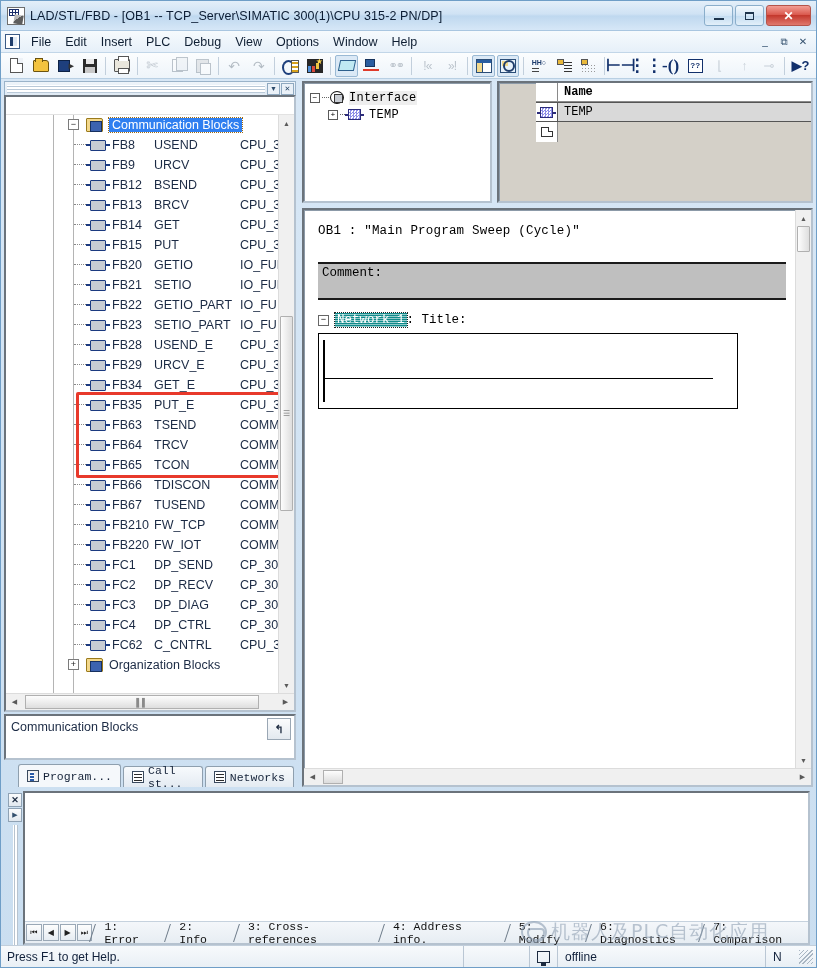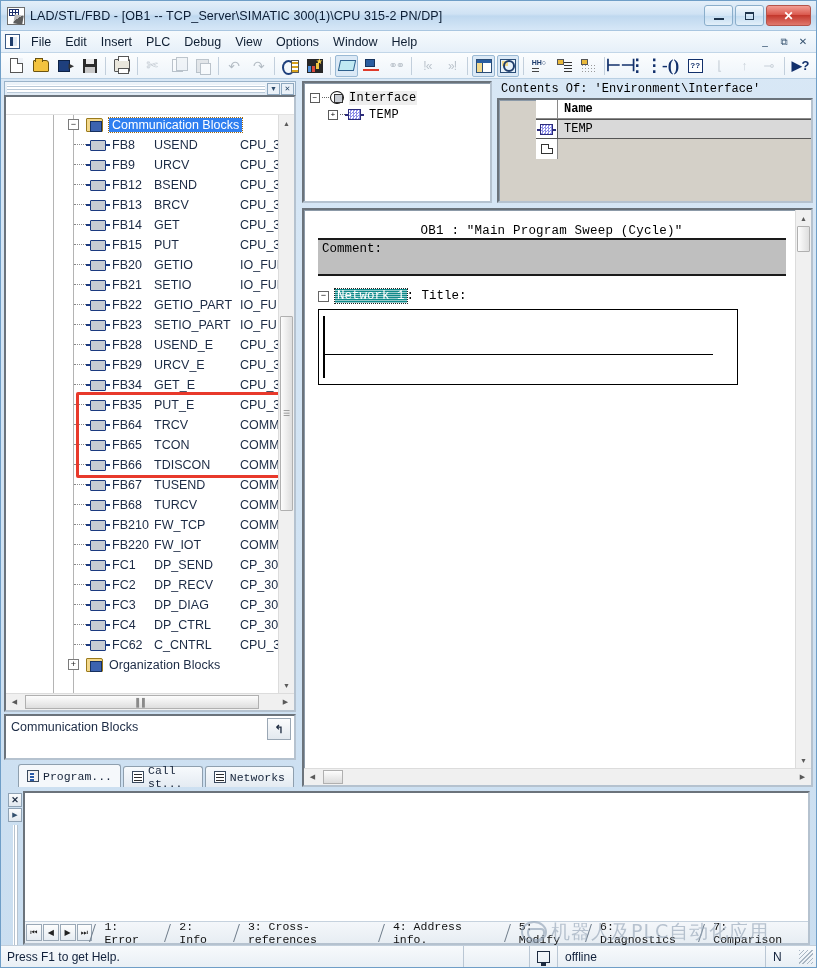--- a/index.html
+++ b/index.html
@@ -350,21 +350,21 @@
   .newrow-icon::after{content:"";position:absolute;right:-1px;top:-1px;width:4px;height:4px;
       background:#fff;border-left:1px solid #333;border-bottom:1px solid #333;}
 
   .editor {
     flex: 1; margin-top: 5px; border: 2px inset #b5c2cf; background: #fff;
     display: flex; flex-direction: column; min-height: 0;
     box-shadow: inset 1px 1px 0 #8c9aa8;
   }
   .ed-main { flex: 1; display: flex; min-height: 0; }
   .ed-canvas { flex: 1; padding: 14px 10px 0 14px; overflow: hidden; position: relative; }
-  .ob1-title { font-size: 12.5px; color: #000; letter-spacing: .2px; margin-bottom: 0; text-align: center; }
+  .ob1-title { font-size: 12.5px; color: #000; letter-spacing: .2px; margin-bottom: 24px; }
   .comment-box {
     background: #bfbfbf; border-top: 2px solid #1a1a1a; border-bottom: 2px solid #1a1a1a;
     height: 38px; padding: 2px 4px; font-size: 12.5px; color: #000;
     width: 468px;
   }
   .network-line { display: flex; align-items: center; margin: 13px 0 6px 0; font-size: 12.5px; color:#000;}
   .net-exp { width: 11px; height: 11px; border: 1px solid #666; background:#fff;
      font-size: 9px; line-height:9px; text-align:center; margin-right: 6px; }
   .net-hl { background: #0f8a8a; color: #fff; padding: 0 2px; outline: 1px dotted #222;
      position: relative; }
@@ -659,41 +659,41 @@
                     <span class="tlabel"><span class="c1">FB34</span><span class="c2">GET_E</span><span>CPU_300</span></span>
                   </div>
                   <div class="trow" style="padding-left: 82px;">
                     <span style="position: absolute; left: 68px; top: 9px; width: 12px; border-top: 1px dotted rgb(138, 138, 138);"></span>
                     <span class="fb-icon"></span>
                     <span class="tlabel"><span class="c1">FB35</span><span class="c2">PUT_E</span><span>CPU_300</span></span>
                   </div>
                   <div class="trow" style="padding-left: 82px;">
                     <span style="position: absolute; left: 68px; top: 9px; width: 12px; border-top: 1px dotted rgb(138, 138, 138);"></span>
                     <span class="fb-icon"></span>
+                    <span class="tlabel"><span class="c1">FB63</span><span class="c2">TSEND</span><span>COMM</span></span>
+                  </div>
+                  <div class="trow" style="padding-left: 82px;">
+                    <span style="position: absolute; left: 68px; top: 9px; width: 12px; border-top: 1px dotted rgb(138, 138, 138);"></span>
+                    <span class="fb-icon"></span>
                     <span class="tlabel"><span class="c1">FB64</span><span class="c2">TRCV</span><span>COMM</span></span>
                   </div>
                   <div class="trow" style="padding-left: 82px;">
                     <span style="position: absolute; left: 68px; top: 9px; width: 12px; border-top: 1px dotted rgb(138, 138, 138);"></span>
                     <span class="fb-icon"></span>
                     <span class="tlabel"><span class="c1">FB65</span><span class="c2">TCON</span><span>COMM</span></span>
                   </div>
                   <div class="trow" style="padding-left: 82px;">
                     <span style="position: absolute; left: 68px; top: 9px; width: 12px; border-top: 1px dotted rgb(138, 138, 138);"></span>
                     <span class="fb-icon"></span>
                     <span class="tlabel"><span class="c1">FB66</span><span class="c2">TDISCON</span><span>COMM</span></span>
                   </div>
                   <div class="trow" style="padding-left: 82px;">
                     <span style="position: absolute; left: 68px; top: 9px; width: 12px; border-top: 1px dotted rgb(138, 138, 138);"></span>
                     <span class="fb-icon"></span>
                     <span class="tlabel"><span class="c1">FB67</span><span class="c2">TUSEND</span><span>COMM</span></span>
-                  </div>
-                  <div class="trow" style="padding-left: 82px;">
-                    <span style="position: absolute; left: 68px; top: 9px; width: 12px; border-top: 1px dotted rgb(138, 138, 138);"></span>
-                    <span class="fb-icon"></span>
-                    <span class="tlabel"><span class="c1">FB68</span><span class="c2">TURCV</span><span>COMM</span></span>
                   </div>
                   <div class="trow" style="padding-left: 82px;">
                     <span style="position: absolute; left: 68px; top: 9px; width: 12px; border-top: 1px dotted rgb(138, 138, 138);"></span>
                     <span class="fb-icon"></span>
                     <span class="tlabel"><span class="c1">FB210</span><span class="c2">FW_TCP</span><span>COMM</span></span>
                   </div>
                   <div class="trow" style="padding-left: 82px;">
                     <span style="position: absolute; left: 68px; top: 9px; width: 12px; border-top: 1px dotted rgb(138, 138, 138);"></span>
                     <span class="fb-icon"></span>
                     <span class="tlabel"><span class="c1">FB220</span><span class="c2">FW_IOT</span><span>COMM</span></span>
@@ -785,21 +785,20 @@
             </div>
             <div class="irow mono" style="padding-left:18px;">
               <span class="iexp">+</span>
               <span class="idots"></span>
               <span class="temp-icon"></span>
               <span class="ilabel" style="margin-left:8px;">TEMP</span>
             </div>
           </div>
 
           <div class="contents">
-            <div class="contents-title mono">Contents Of: 'Environment\Interface'</div>
             <div class="grid">
               <div class="grid-header">
                 <div class="gh-gutter"></div>
                 <div class="gh-name mono">Name</div>
               </div>
               <div class="grid-row">
                 <div class="gr-gutter">
                   <span class="temp-icon"></span>
                 </div>
                 <div class="gr-name mono">TEMP</div>

